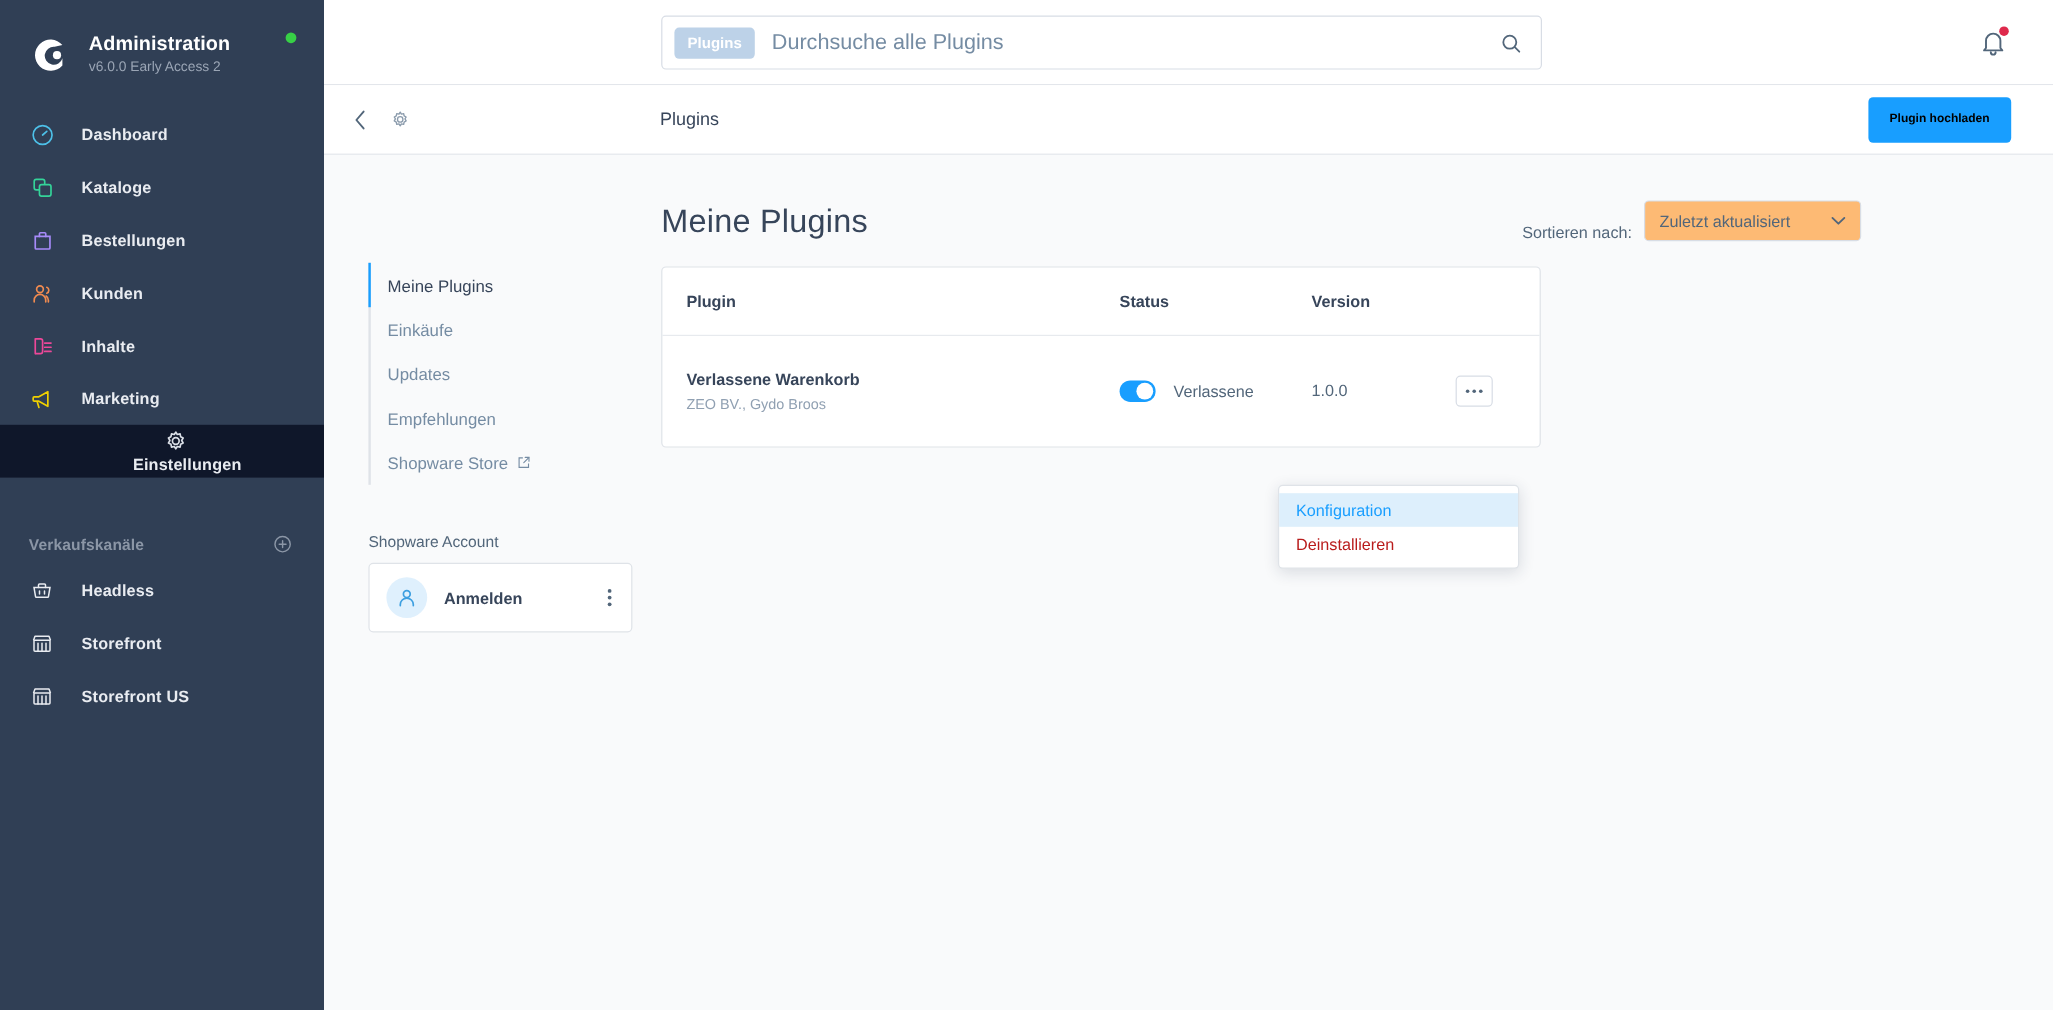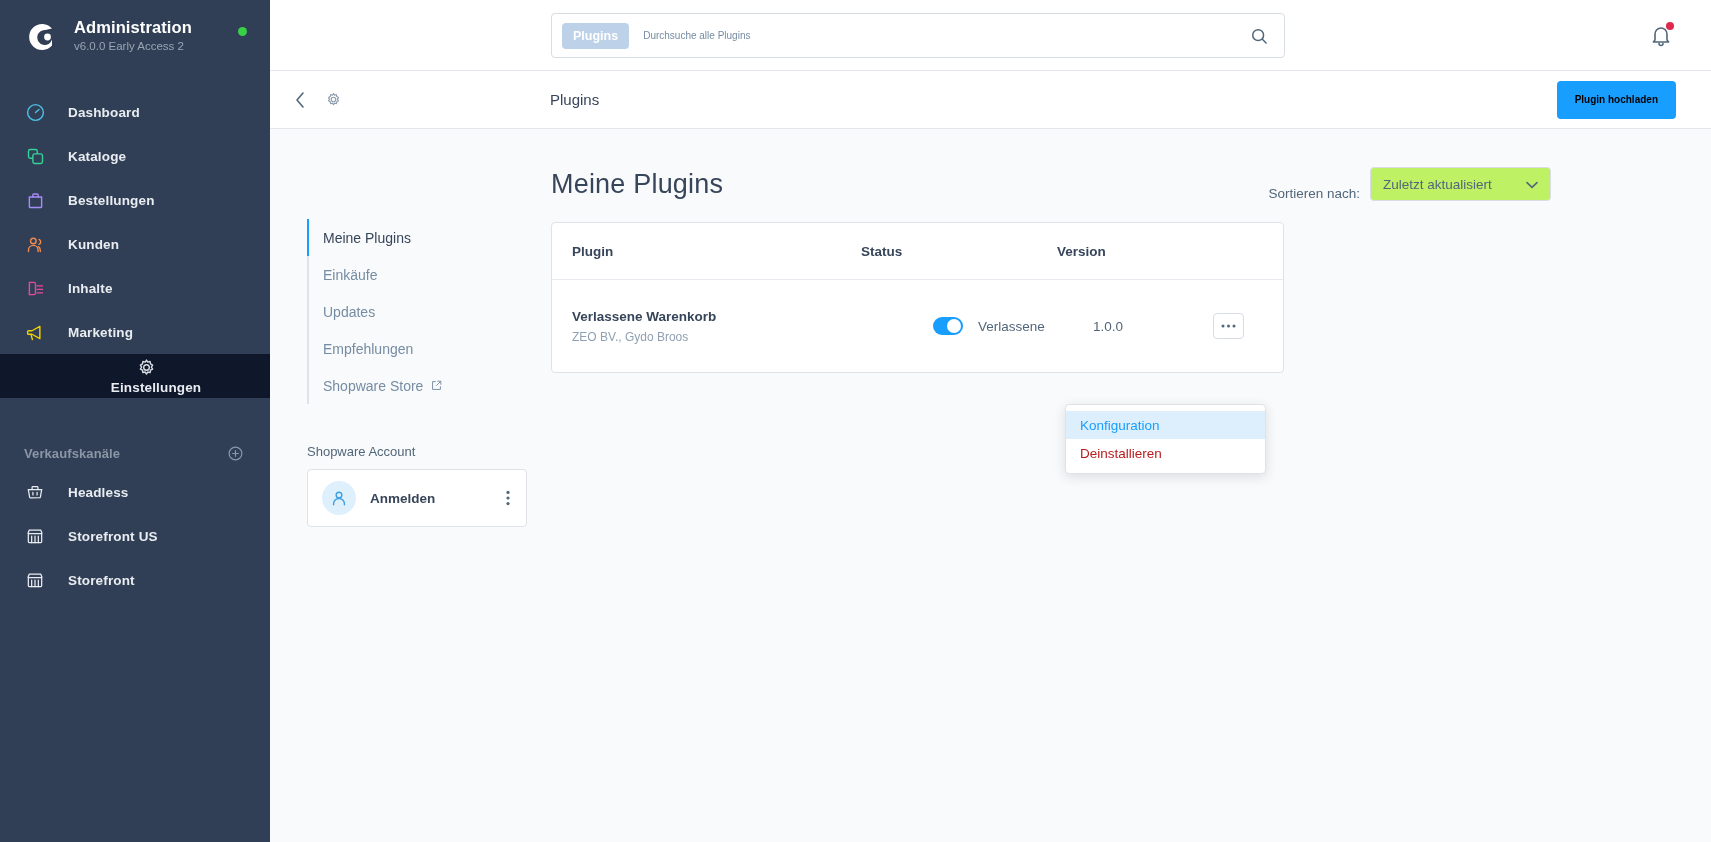--- a/index.html
+++ b/index.html
@@ -12,21 +12,21 @@
   .app { display: flex; width: 1711px; height: 842px; }
 
   
   .sidebar {
     width: 270px; height: 842px;
     background: #303f55;
     flex: 0 0 270px;
     position: relative;
   }
   .brand {
-    display: flex; 
+    display: flex; align-items: center;
     padding: 18px 0 0 22px;
     height: 74px;
   }
   .brand-logo {
     width: 38px; height: 38px;
     flex: 0 0 38px;
     display: flex; align-items: center; justify-content: center;
   }
   .brand-text { margin-left: 14px; }
   .brand-title {
@@ -99,21 +99,21 @@
   .search-badge {
     background: #bdd2e8; color: #ffffff;
     font-size: 12.5px; font-weight: bold;
     border-radius: 4px;
     padding: 6px 11px;
     line-height: 14px;
   }
   .search-input {
     flex: 1 1 auto; border: none; outline: none;
     font-family: "Liberation Sans", sans-serif;
-    font-size: 10px; color: #52667a;
+    font-size: 18px; color: #52667a;
     margin-left: 14px; background: transparent;
   }
   .search-input::placeholder { color: #758ca3; }
   .search-icon-btn {
     width: 26px; height: 26px; display: flex;
     align-items: center; justify-content: center;
     cursor: pointer;
   }
   .bell-btn {
     position: absolute; right: 36px; top: 22px;
@@ -159,21 +159,21 @@
   }
   .page-title {
     font-size: 27px; color: #37455a; font-weight: normal;
     letter-spacing: .2px;
   }
   .sort-wrap { display: flex; align-items: flex-end; margin-left: 41px; }
   .sort-label { font-size: 13.5px; color: #52667a; margin-right: 10px; }
   .sort-select {
     width: 181px; height: 34px;
     border: 1px solid #d8dde5; border-radius: 4px;
-    background: #bef264;
+    background: #fdba74;
     display: flex; align-items: center; justify-content: space-between;
     padding: 0 12px;
     cursor: pointer;
   }
   .sort-value { font-size: 13.5px; color: #52667a; }
 
   
   .side-nav {
     position: absolute; left: 37px; top: 90px;
     width: 230px;
@@ -226,21 +226,21 @@
     position: absolute; left: 281px; top: 93px;
     width: 733px;
     background: #ffffff;
     border: 1px solid #dfe3e8;
     border-radius: 4px;
   }
   .card-head {
     height: 57px;
     border-bottom: 1px solid #e7eaee;
     display: flex; align-items: center;
-    font-size: 13.5px; font-weight: bold; color: #37455a; gap: 36px;
+    font-size: 13.5px; font-weight: bold; color: #37455a;
   }
   .col-plugin { padding-left: 20px; flex: 1 1 auto; }
   .col-status { width: 160px; flex: 0 0 160px; }
   .col-version { width: 120px; flex: 0 0 120px; }
   .col-actions { width: 70px; flex: 0 0 70px; }
 
   .card-row {
     height: 92px; display: flex; align-items: center;
   }
   .plugin-name {
@@ -411,32 +411,32 @@
       </div>
 
       <div class="nav-item">
         <span class="nav-icon">
           <svg width="20" height="20" viewBox="0 0 24 24" fill="none" stroke="#e9ecf1" stroke-width="1.5">
             <path d="M4 9 h16 v10 a1 1 0 0 1 -1 1 H5 a1 1 0 0 1 -1 -1 Z"></path>
             <path d="M3.5 9 L5 5 h14 l1.5 4" stroke-linejoin="round"></path>
             <path d="M8 12 v8 M12 12 v8 M16 12 v8" stroke-linecap="round"></path>
           </svg>
         </span>
-        <span class="nav-label">Storefront US</span>
+        <span class="nav-label">Storefront</span>
       </div>
 
       <div class="nav-item">
         <span class="nav-icon">
           <svg width="20" height="20" viewBox="0 0 24 24" fill="none" stroke="#e9ecf1" stroke-width="1.5">
             <path d="M4 9 h16 v10 a1 1 0 0 1 -1 1 H5 a1 1 0 0 1 -1 -1 Z"></path>
             <path d="M3.5 9 L5 5 h14 l1.5 4" stroke-linejoin="round"></path>
             <path d="M8 12 v8 M12 12 v8 M16 12 v8" stroke-linecap="round"></path>
           </svg>
         </span>
-        <span class="nav-label">Storefront</span>
+        <span class="nav-label">Storefront US</span>
       </div>
 
     </nav>
   </aside>
 
   <section class="main">
 
     <header class="topbar">
       <div class="search-wrap">
         <div class="search-box">

